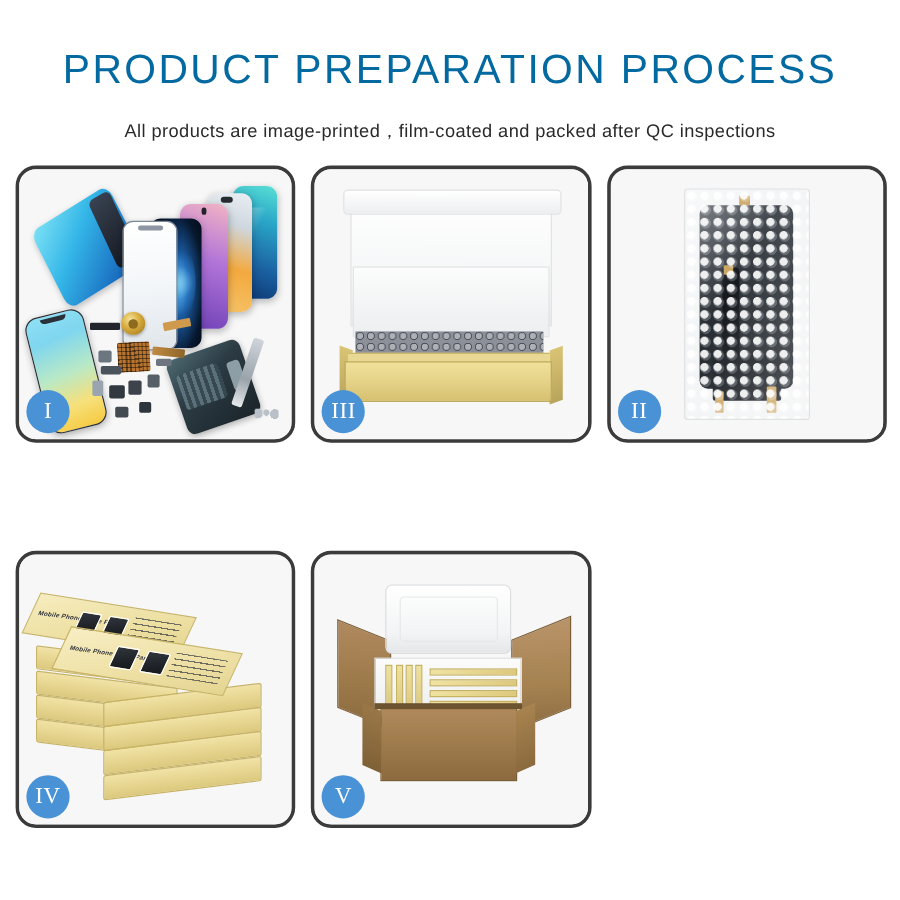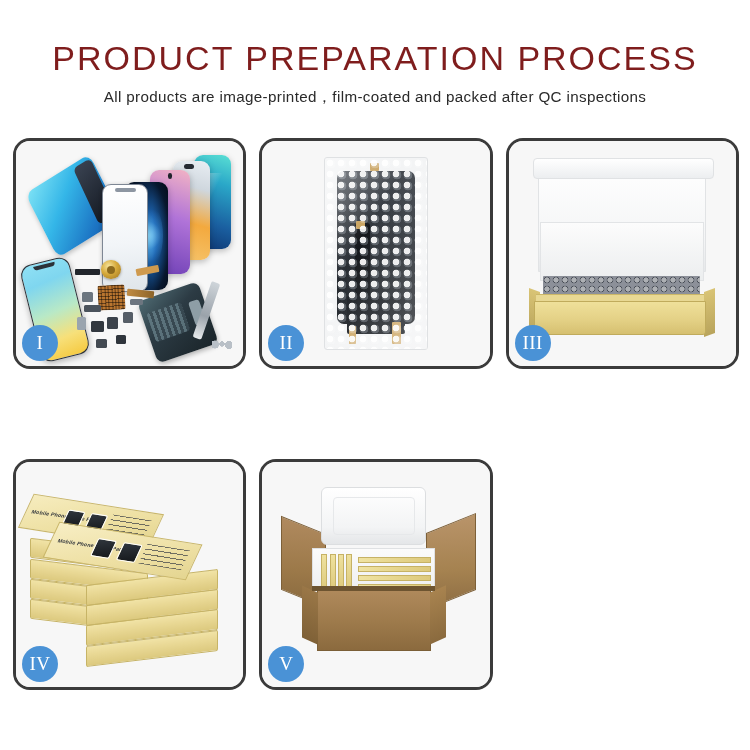--- a/index.html
+++ b/index.html
@@ -13,27 +13,27 @@
     position: relative;
   }
 
   
   .header { padding-top: 41px; text-align: center; }
 
   .main-title {
     font-size: 34px;
     font-weight: 400;
     letter-spacing: 2.0px;
-    color: #7f1d1d;
+    color: #0369a1;
     line-height: 1.0;
     white-space: nowrap;
   }
 
   .sub-title {
-    margin-top: 12px;
+    margin-top: 24px;
     font-size: 15.2px;
     font-weight: 400;
     letter-spacing: 0.35px;
     color: #2a2a2a;
     white-space: nowrap;
   }
 
   
   .grid {
     position: absolute;
@@ -522,48 +522,48 @@
       <div class="sp sp6"></div>
       <div class="sp sp7"></div>
       <div class="sp sp8"></div>
       <div class="sp sp9"></div>
       <div class="tool"></div>
       <div class="screws"></div>
     </div>
     <div class="badge">I</div>
   </div>
 
+  <div class="panel p3">
+    <div class="panel-stage">
+      <div class="lid"></div>
+      <div class="foam"></div>
+      <div class="bwrap"></div>
+      <div class="tray-left"></div>
+      <div class="tray-right"></div>
+      <div class="tray-top"></div>
+      <div class="tray-front"></div>
+    </div>
+    <div class="badge">III</div>
+  </div>
+
   <div class="panel p2">
     <div class="panel-stage">
       <div class="wrap">
         <div class="lcd"></div>
         <div class="cable"></div>
         <div class="cable2"></div>
         <div class="tape t1"></div>
         <div class="tape t2"></div>
         <div class="tape t3"></div>
         <div class="tape t4"></div>
         <div class="bubbles"></div>
         <div class="sheen"></div>
       </div>
     </div>
     <div class="badge">II</div>
-  </div>
-
-  <div class="panel p3">
-    <div class="panel-stage">
-      <div class="lid"></div>
-      <div class="foam"></div>
-      <div class="bwrap"></div>
-      <div class="tray-left"></div>
-      <div class="tray-right"></div>
-      <div class="tray-top"></div>
-      <div class="tray-front"></div>
-    </div>
-    <div class="badge">III</div>
   </div>
 
   <div class="panel p4">
     <div class="panel-stage stack">
       <div class="bx bl4"></div>
       <div class="bx bl3"></div>
       <div class="bx bl2"></div>
       <div class="bx bl1"></div>
       <div class="bx br4"></div>
       <div class="bx br3"></div>

